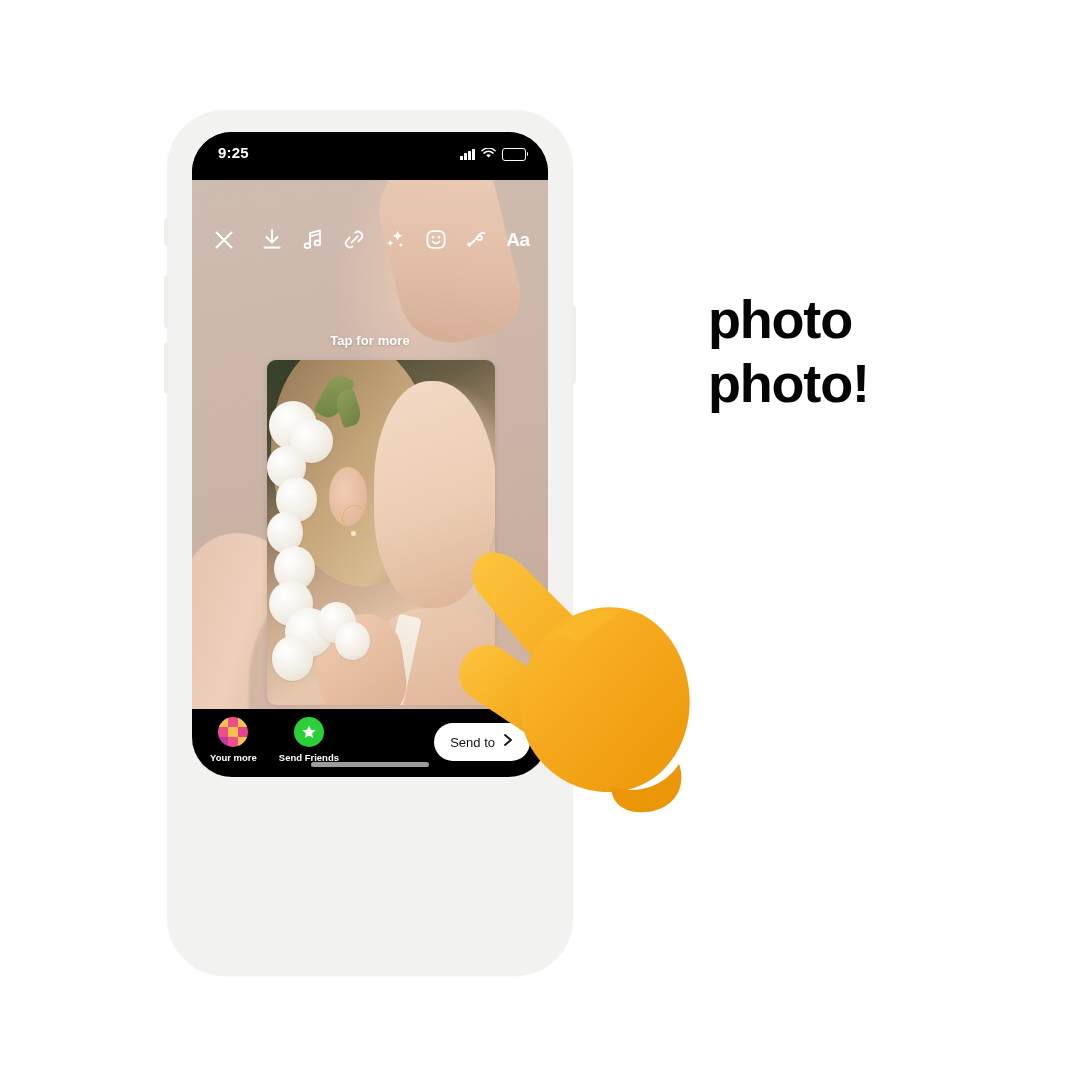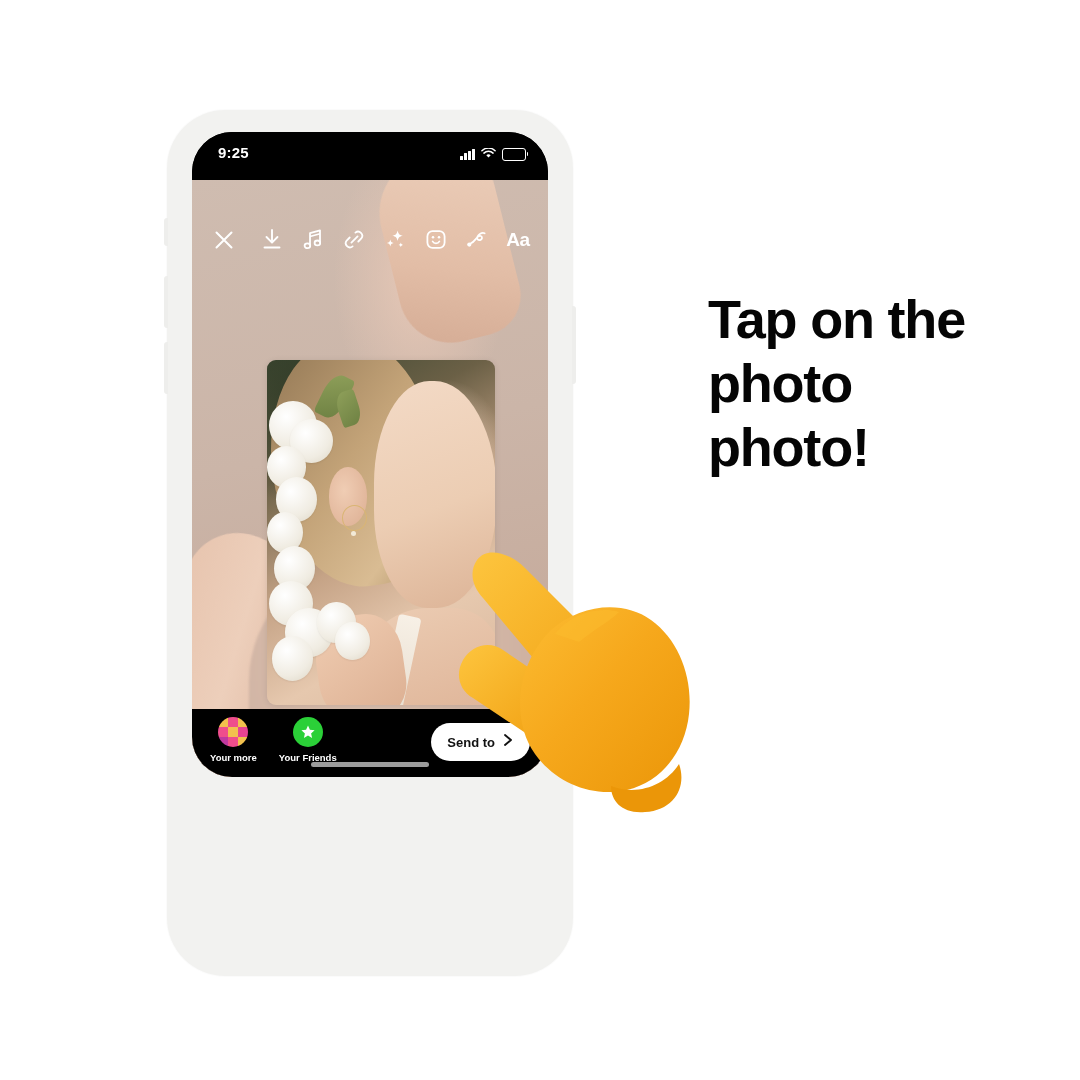--- a/index.html
+++ b/index.html
@@ -278,21 +278,21 @@
     background:#2bd038;
     display:flex;align-items:center;justify-content:center;
   }
   #send-to-button{
     position:absolute; right:18px; top:14px;
     height:38px; padding:0 16px;
     background:#fff; border-radius:19px;
     display:flex; align-items:center; gap:7px;
     cursor:pointer;
   }
-  #send-to-label{ font-size:13px; font-weight:bold; color:#111; }
+  #send-to-label{ font-size:13px; font-weight:normal; color:#111; }
 
   
   #home-indicator{
     position:absolute; left:50%; transform:translateX(-50%);
     bottom:10px;
     width:118px; height:5px;
     background:#9c9c9c; border-radius:3px;
     z-index:7;
   }
 
@@ -421,20 +421,21 @@
               <path d="M4.5 15.5 c3.5 -1.2 4.6 -4.4 7.2 -6.6 c2.2 -1.9 4.6 -.9 4.3 1.3 c-.3 2 -3.2 2.4 -4.4 1.2 c-1.3 -1.3 .2 -4.2 2.6 -5.6 c1.5 -.9 3.3 -1 4.4 -.5" stroke="#fff" stroke-width="1.8" fill="none" stroke-linecap="round"></path>
               <circle cx="3.3" cy="16.6" r="2.1" fill="#fff"></circle>
             </svg>
           </div>
 
           <div class="tb-icon" id="icon-text-aa">Aa</div>
 
         </div>
       </div>
 
+      <div id="tap-for-more">Tap for more</div>
 
       <div id="photo-sticker">
         <div id="sticker-photo">
           <div class="sk-hair"></div>
           <div class="sk-face"></div>
           <div class="sk-ear"></div>
           <div class="sk-earring"></div>
           <div class="sk-shoulder"></div>
           <div class="sk-strap"></div>
           <div class="sk-hand"></div>
@@ -475,21 +476,21 @@
           </div>
           <div class="audience-label">Your more</div>
         </div>
 
         <div class="audience">
           <div id="avatar-close-friends">
             <svg width="16" height="16" viewBox="0 0 16 16">
               <path d="M8 1.4 L9.9 5.7 L14.6 6.2 L11.1 9.4 L12.1 14 L8 11.6 L3.9 14 L4.9 9.4 L1.4 6.2 L6.1 5.7 Z" fill="#fff"></path>
             </svg>
           </div>
-          <div class="audience-label">Your Friends</div>
+          <div class="audience-label">Send Friends</div>
         </div>
 
       </div>
 
       <div id="send-to-button">
         <span id="send-to-label">Send to</span>
         <span>
           <svg width="12" height="14" viewBox="0 0 12 14">
             <path d="M3 2 L9 7 L3 12" stroke="#111" stroke-width="1.9" fill="none" stroke-linecap="round" stroke-linejoin="round"></path>
           </svg>
@@ -527,16 +528,15 @@
              C136 260 100 244 80 216
              C58 186 58 130 96 92 Z" fill="url(#handGrad)"></path>
 
     <path d="M100 96 C116 76 142 68 164 74 C154 84 138 92 124 104 Z" fill="#fbbc2e" opacity=".55"></path>
 
     <path d="M156 248 C182 258 210 248 224 226 C232 248 220 272 190 274 C168 276 156 264 156 248 Z" fill="#eb9608"></path>
   </svg>
 </div>
 
 <div id="headline">
-  <div class="headline-line">Tap on the</div>
   <div class="headline-line">photo</div>
   <div class="headline-line">photo!</div>
 </div>
 
 </body></html>

